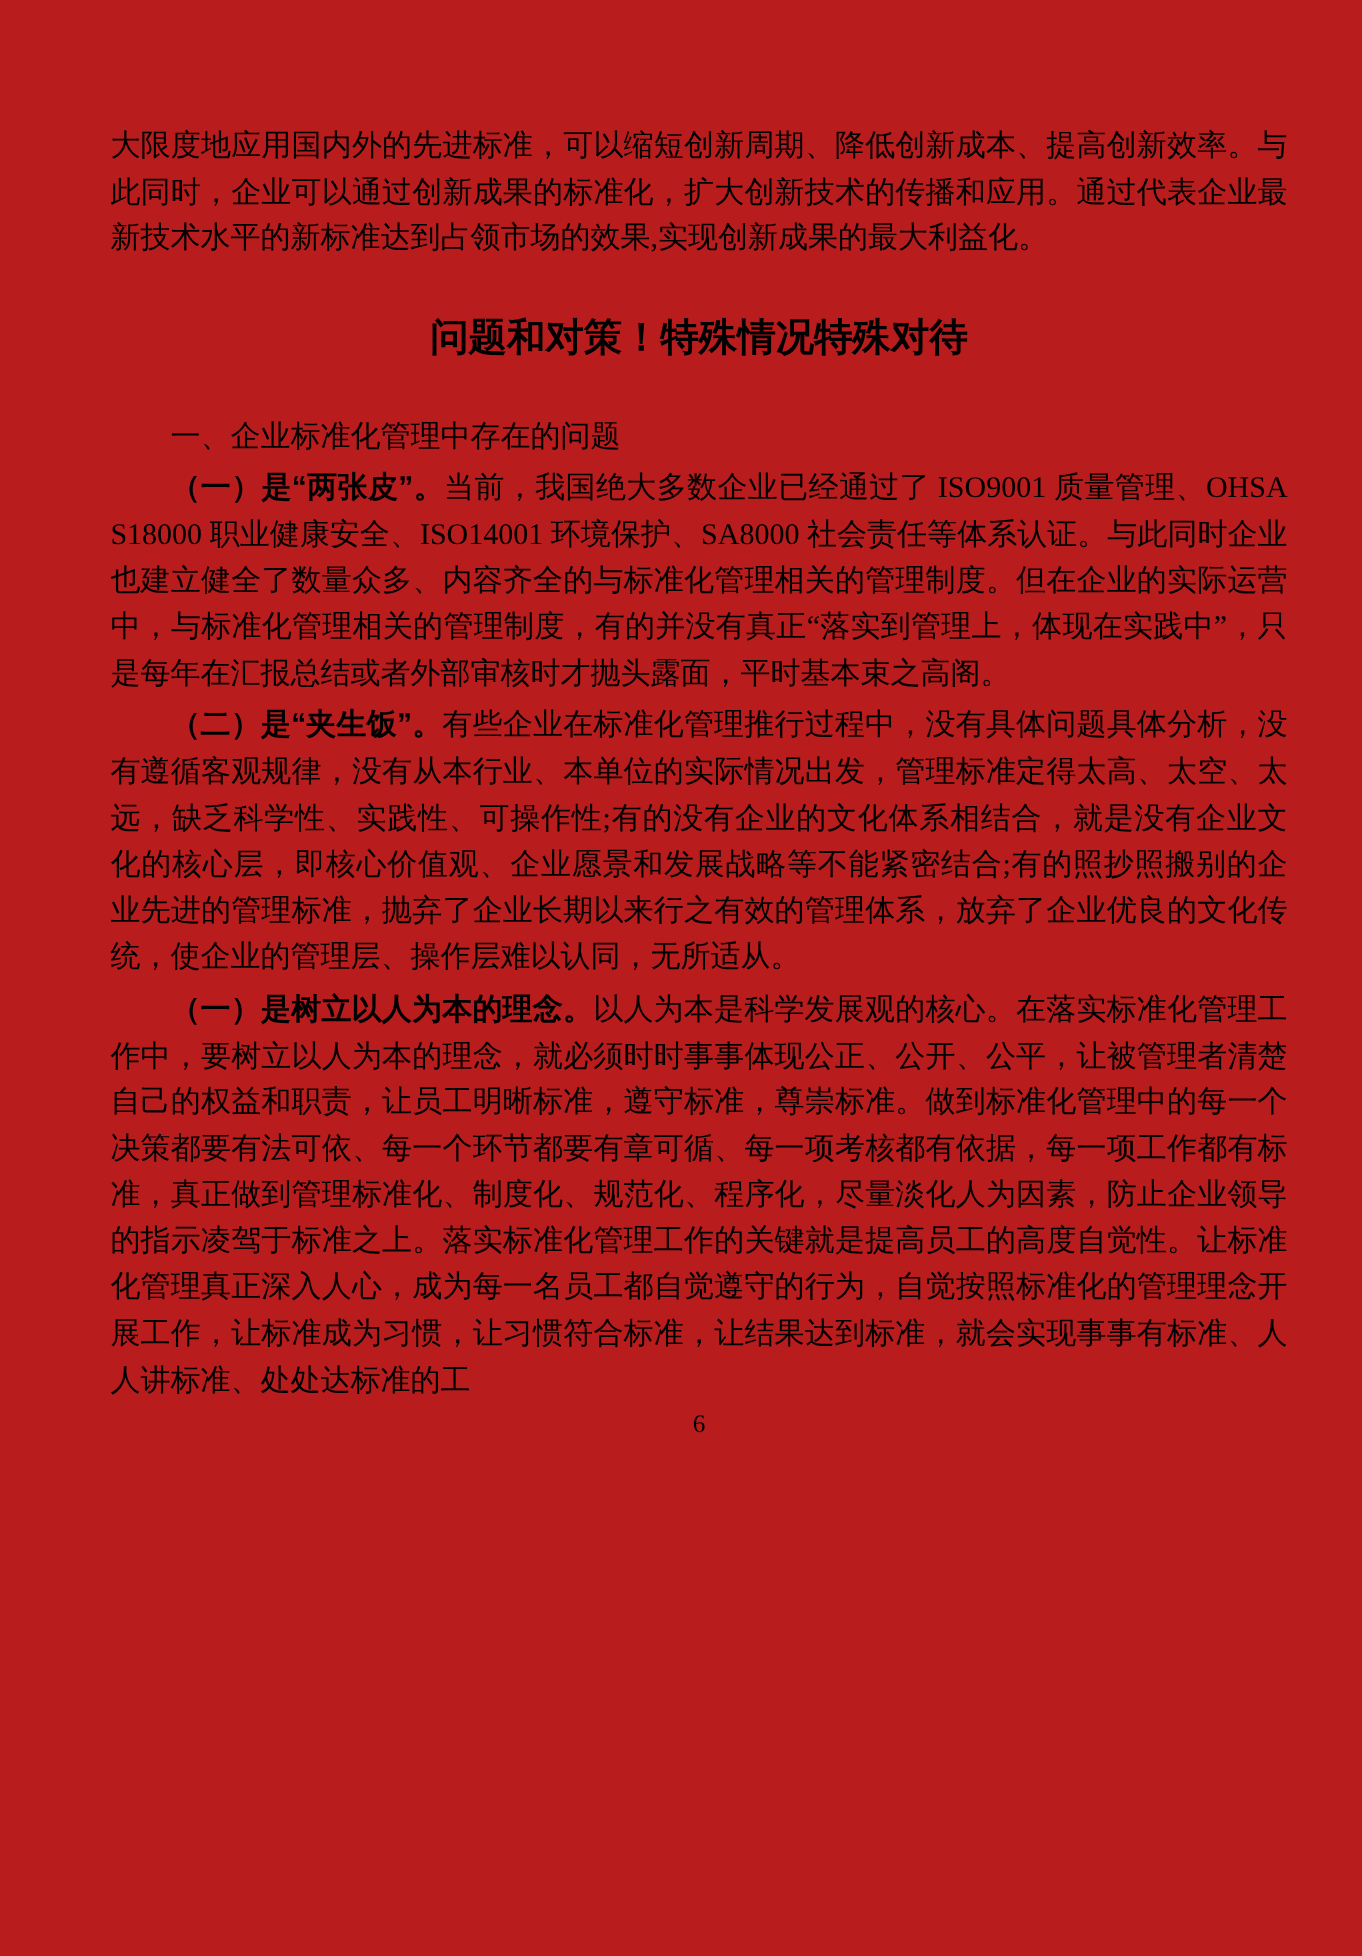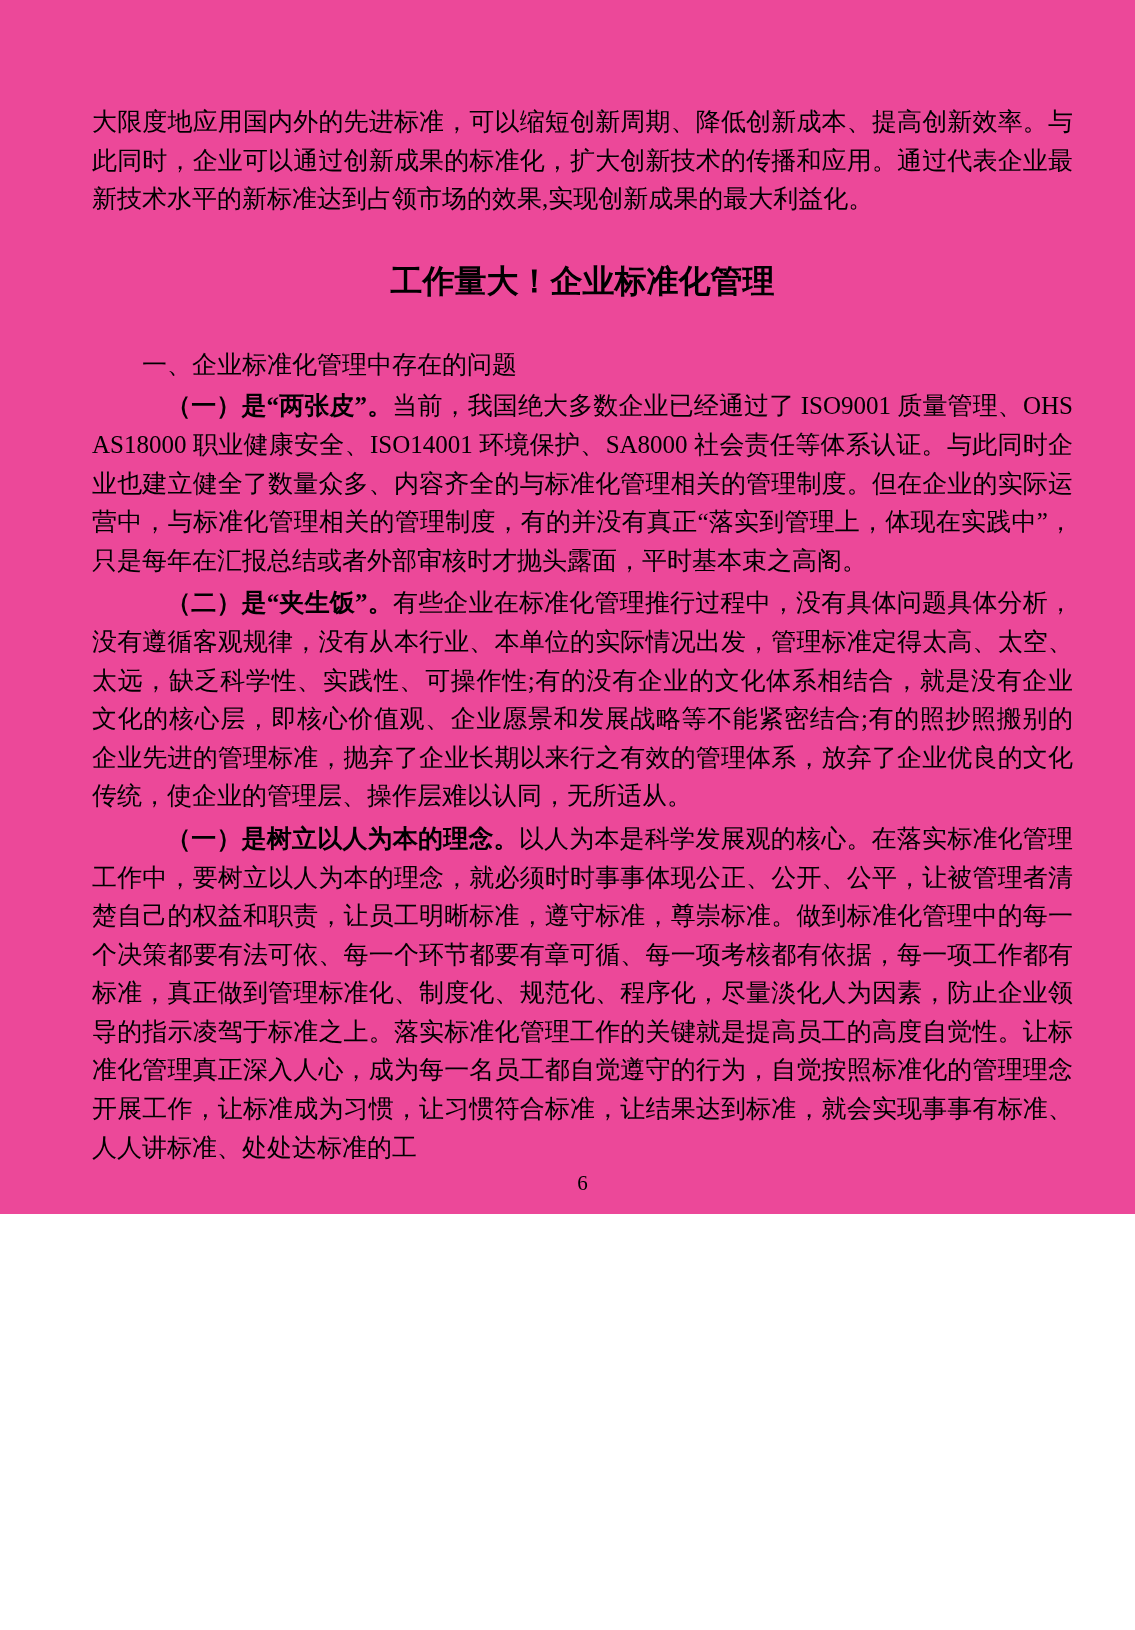--- a/index.html
+++ b/index.html
@@ -5,43 +5,42 @@
   * { box-sizing: border-box; }
   html, body { margin: 0; padding: 0; }
   body {
     width: 1135px;
     height: 1630px;
     background: #ffffff;
     overflow: hidden;
   }
   .page {
     width: 1135px;
-    height: 1214px;
+    height: 1630px;
     padding: 103px 62px 0 92px;
-    background: #ec4899;
+    background: #b91c1c;
   }
   .para {
     font-family: "Liberation Serif", "DejaVu Serif", serif;
     font-size: 25px;
     line-height: 38.6px;
     color: #000000;
     text-align: justify;
     text-justify: inter-ideograph;
     margin: 4px 0 0 0;
     text-indent: 2em;
     word-break: break-all;
   }
   .para.continued {
     margin-top: 0;
     text-indent: 0;
   }
   .lead {
-    font-family: Liberation Serif, serif;
+    font-family: Liberation Sans, sans-serif;
     font-weight: bold;
-    margin-left: 24px;
   }
   .doc-title {
     font-family: "Liberation Sans", "DejaVu Sans", sans-serif;
     font-weight: bold;
     font-size: 32px;
     line-height: 48px;
     text-align: center;
     color: #000000;
     margin: 38px 0 0 0;
   }
@@ -66,21 +65,21 @@
     margin-top: 2px;
   }
 </style>
 </head>
 <body>
 
 <div class="page">
 
   <p class="para continued">大限度地应用国内外的先进标准，可以缩短创新周期、降低创新成本、提高创新效率。与此同时，企业可以通过创新成果的标准化，扩大创新技术的传播和应用。通过代表企业最新技术水平的新标准达到占领市场的效果,实现创新成果的最大利益化。</p>
 
-  <h1 class="doc-title">工作量大！企业标准化管理</h1>
+  <h1 class="doc-title">问题和对策！特殊情况特殊对待</h1>
 
   <h2 class="heading first">一、企业标准化管理中存在的问题</h2>
 
   <p class="para"><span class="lead">（一）是“两张皮”。</span><span>当前，我国绝大多数企业已经通过了 ISO9001 质量管理、OHSAS18000 职业健康安全、ISO14001 环境保护、SA8000 社会责任等体系认证。与此同时企业也建立健全了数量众多、内容齐全的与标准化管理相关的管理制度。但在企业的实际运营中，与标准化管理相关的管理制度，有的并没有真正“落实到管理上，体现在实践中”，只是每年在汇报总结或者外部审核时才抛头露面，平时基本束之高阁。</span></p>
 
   <p class="para"><span class="lead">（二）是“夹生饭”。</span><span>有些企业在标准化管理推行过程中，没有具体问题具体分析，没有遵循客观规律，没有从本行业、本单位的实际情况出发，管理标准定得太高、太空、太远，缺乏科学性、实践性、可操作性;有的没有企业的文化体系相结合，就是没有企业文化的核心层，即核心价值观、企业愿景和发展战略等不能紧密结合;有的照抄照搬别的企业先进的管理标准，抛弃了企业长期以来行之有效的管理体系，放弃了企业优良的文化传统，使企业的管理层、操作层难以认同，无所适从。</span></p>
 
 
 
   <p class="para"><span class="lead">（一）是树立以人为本的理念。</span><span>以人为本是科学发展观的核心。在落实标准化管理工作中，要树立以人为本的理念，就必须时时事事体现公正、公开、公平，让被管理者清楚自己的权益和职责，让员工明晰标准，遵守标准，尊崇标准。做到标准化管理中的每一个决策都要有法可依、每一个环节都要有章可循、每一项考核都有依据，每一项工作都有标准，真正做到管理标准化、制度化、规范化、程序化，尽量淡化人为因素，防止企业领导的指示凌驾于标准之上。落实标准化管理工作的关键就是提高员工的高度自觉性。让标准化管理真正深入人心，成为每一名员工都自觉遵守的行为，自觉按照标准化的管理理念开展工作，让标准成为习惯，让习惯符合标准，让结果达到标准，就会实现事事有标准、人人讲标准、处处达标准的工</span></p>

